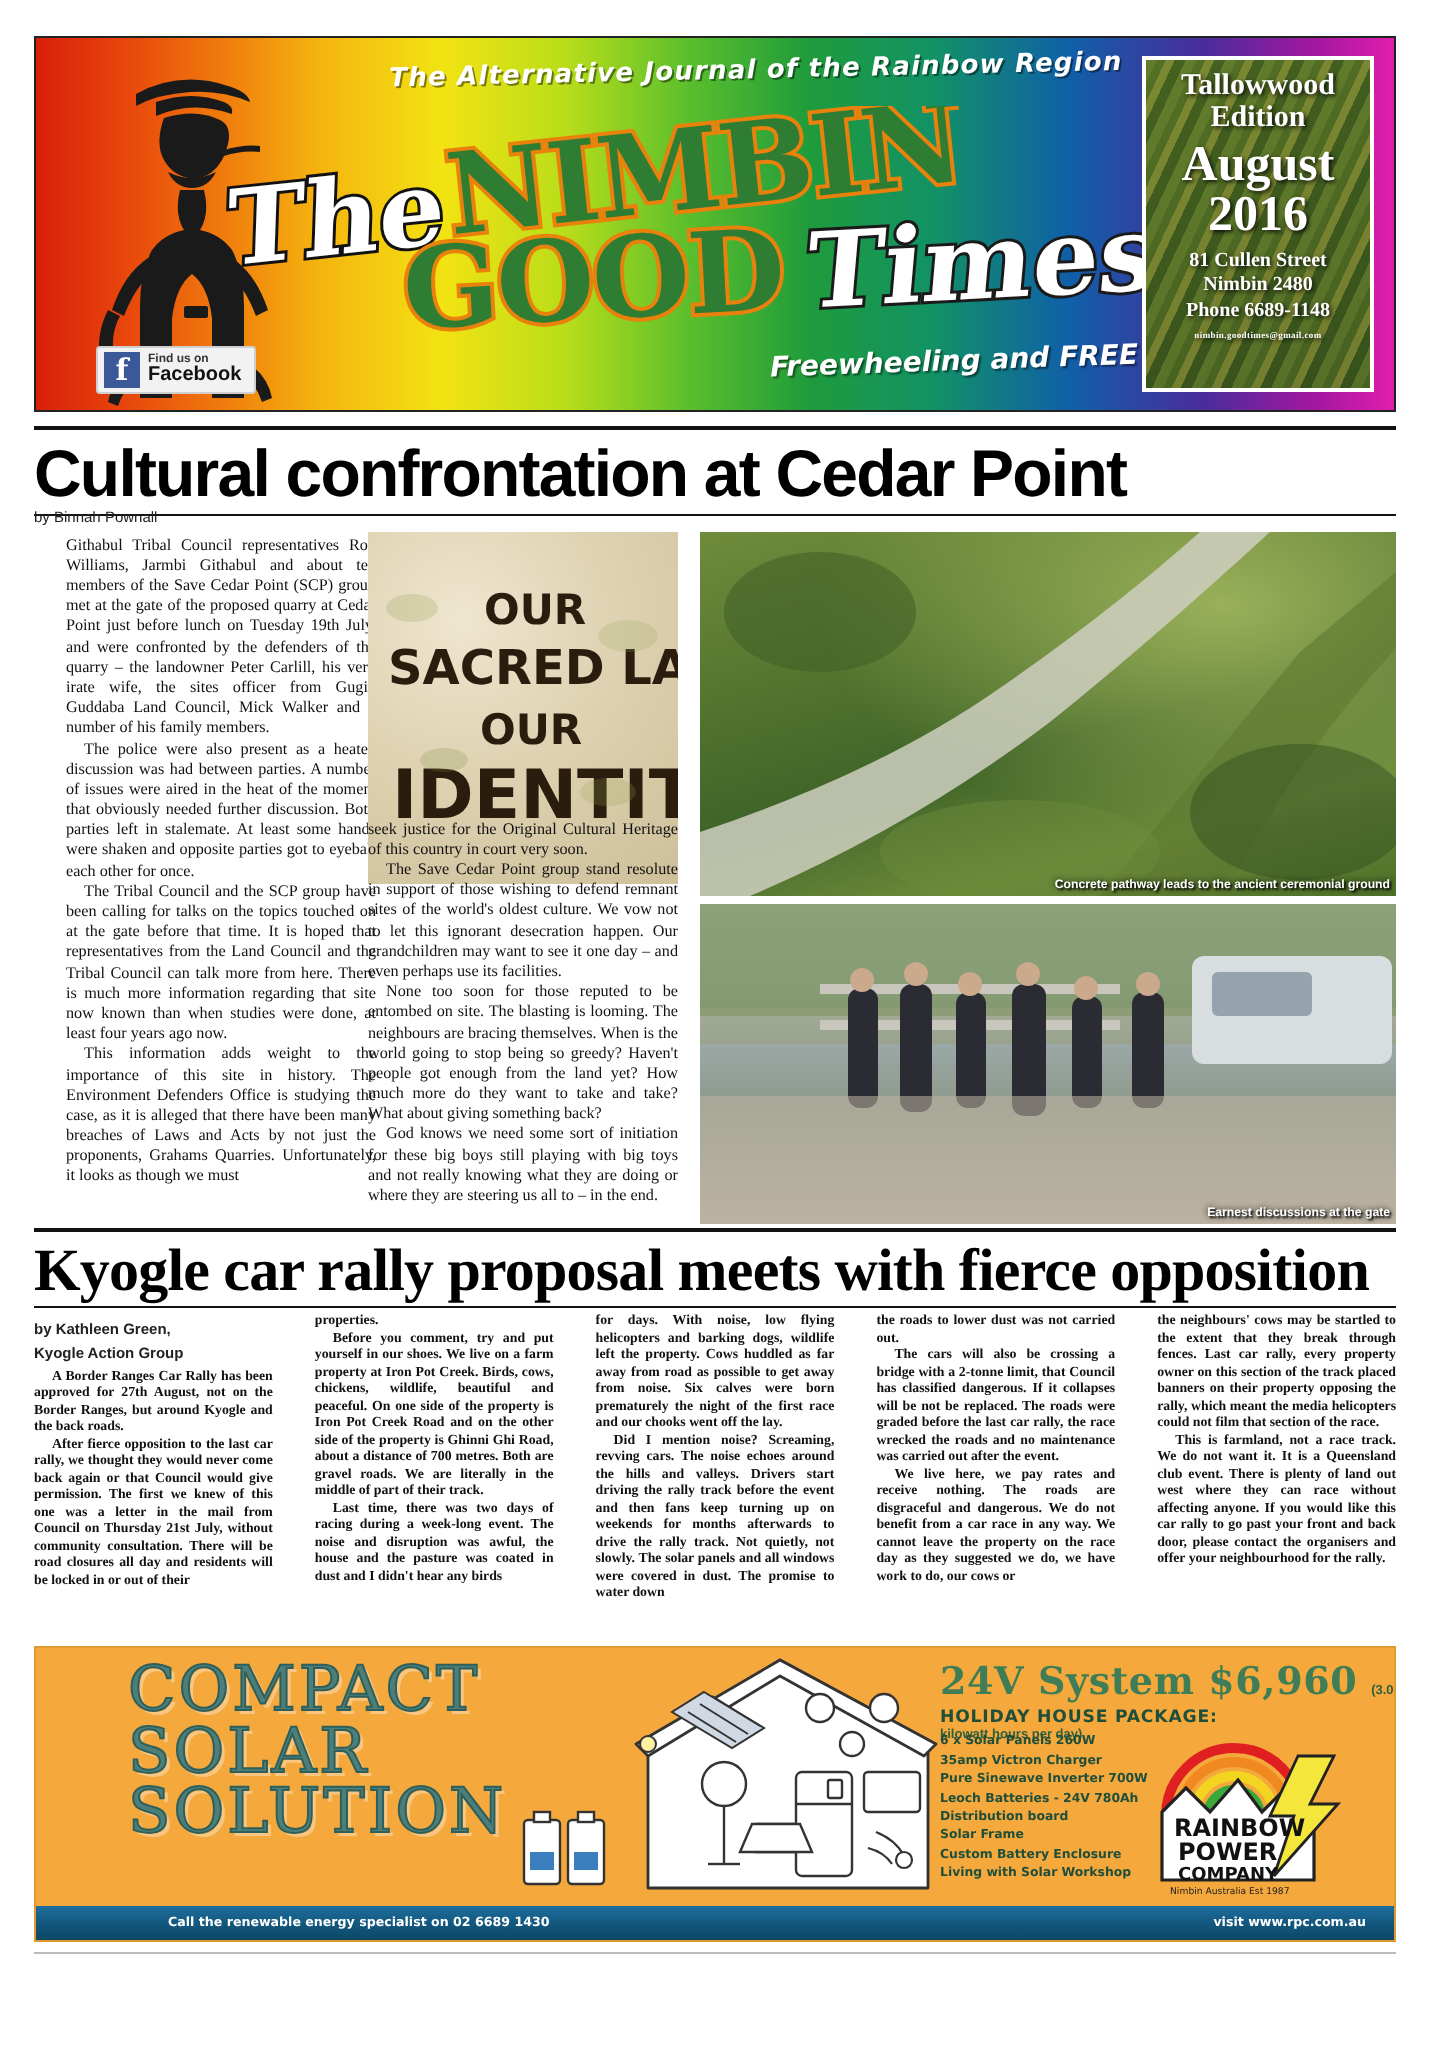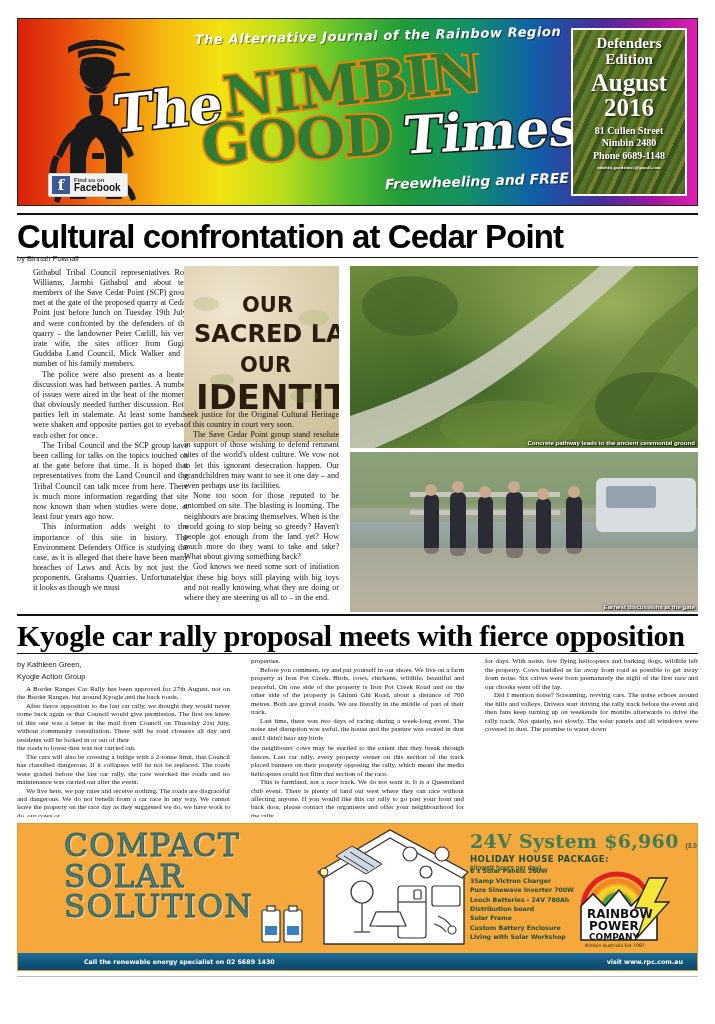--- a/index.html
+++ b/index.html
@@ -140,22 +140,22 @@
 
   
   h1.head2 {
     margin: 5px 17px 0 17px;
     font-family: "Liberation Serif", serif;
     font-weight: bold; font-size: 30px; line-height: 1.02;
     letter-spacing: -0.4px; color:#000;
   }
   .a2 {
     margin: 3px 17px 0 17px;
-    display: grid; grid-template-columns: repeat(3, 1fr);
-    column-gap: 21px; height: 160px; overflow: hidden;
+    display: grid; grid-template-columns: repeat(5, 1fr);
+    column-gap: 21px; height: 160px; overflow: hidden; font-weight: bold;
   }
   .a2 .col { font-size: 6.9px; line-height: 1.23; }
 
   
   .ad {
     position: relative;
     margin: 6px 17px 0 17px;
     height: 148px; background: #f5a83c; overflow: hidden;
     border: 1px solid #e09a30;
   }
@@ -259,21 +259,21 @@
 
     <div class="fb-badge">
       <div class="fb-f">f</div>
       <div class="fb-txt">
         <div class="l1">Find us on</div>
         <div class="l2">Facebook</div>
       </div>
     </div>
 
     <div class="ed-box">
-      <div class="e1">Defenders</div>
+      <div class="e1">Tallowwood</div>
       <div class="e2">Edition</div>
       <div class="e3">August</div>
       <div class="e4">2016</div>
       <div class="e5">81 Cullen Street</div>
       <div class="e5">Nimbin 2480</div>
       <div class="e5">Phone 6689-1148</div>
       <div class="e7">nimbin.goodtimes@gmail.com</div>
     </div>
   </div>
 

